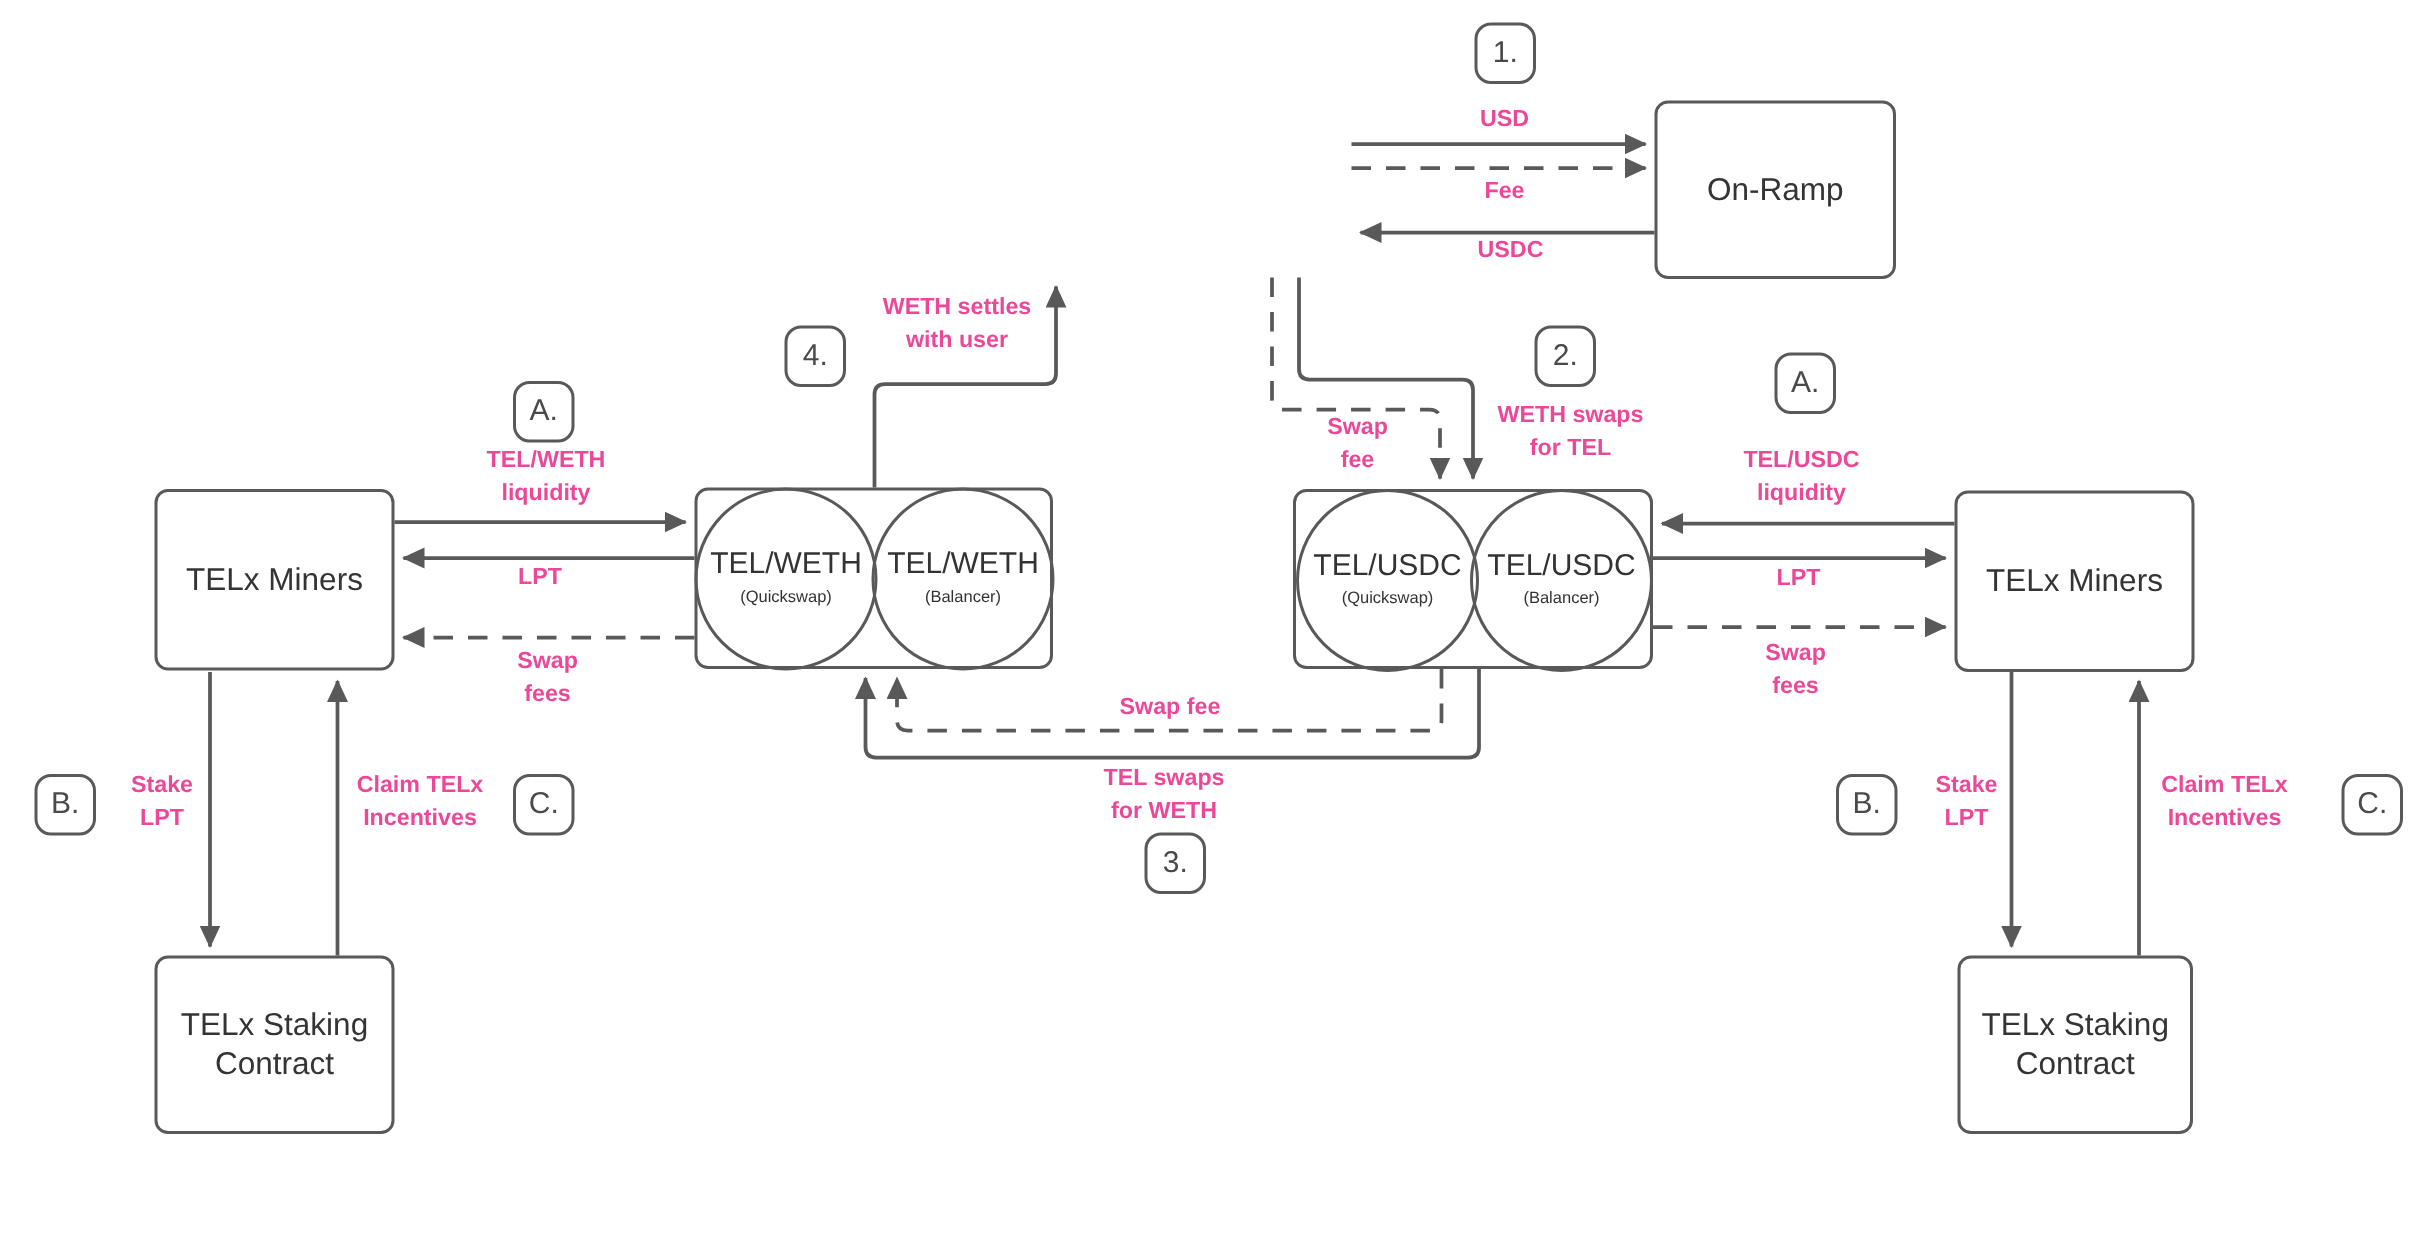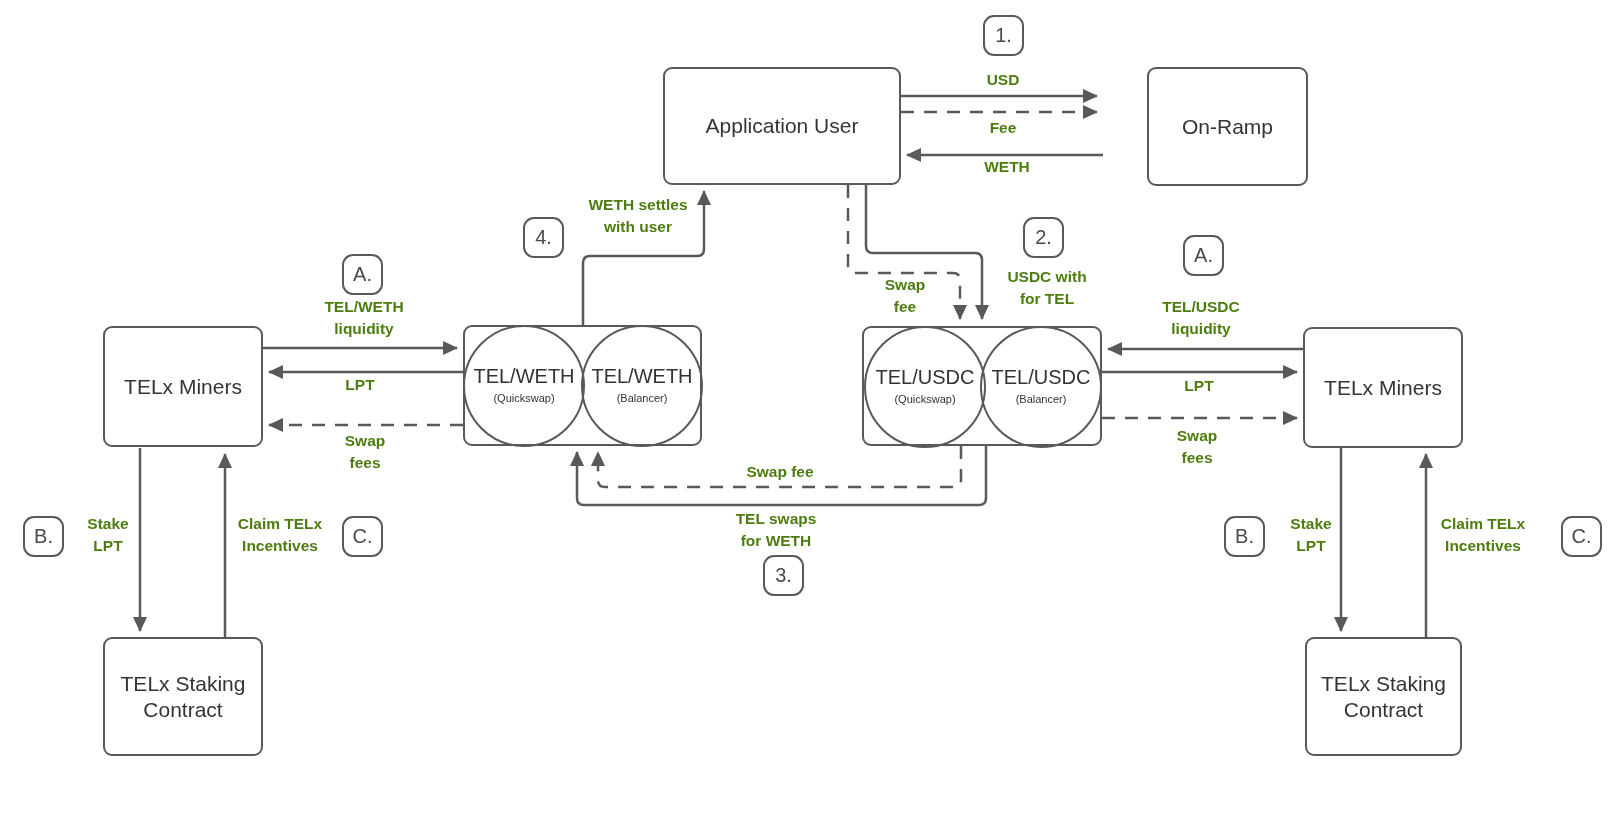--- a/index.html
+++ b/index.html
@@ -26,21 +26,21 @@
   }
   .circle .pair{font-size:20px;line-height:24px;}
   .circle .venue{font-size:11px;line-height:20px;}
   .badge{
     position:absolute;width:41px;height:41px;border:2.5px solid #595959;border-radius:11px;
     background:#ffffff;display:flex;align-items:center;justify-content:center;
     color:#4a4a4a;font-size:20px;box-sizing:border-box;
   }
   .elabel{
     position:absolute;transform:translateX(-50%);text-align:center;white-space:pre-line;
-    color:#4d7c0f;font-size:15.5px;font-weight:bold;line-height:22px;
+    color:#ec4899;font-size:15.5px;font-weight:bold;line-height:22px;
   }
 </style>
 </head>
 <body>
 
 <div class="canvas">
 
   <svg class="wires">
     <defs>
       <marker id="arr" markerUnits="userSpaceOnUse" markerWidth="18" markerHeight="16" refX="14" refY="7" orient="auto">
@@ -68,23 +68,22 @@
     <path class="conn" d="M 986 446 L 986 498 Q 986 505 979 505 L 584 505 Q 577 505 577 498 L 577 452" marker-end="url(#arr)"></path>
     <path class="conn dashed" d="M 961 446 L 961 480 Q 961 487 954 487 L 605 487 Q 598 487 598 480 L 598 452" marker-end="url(#arr)"></path>
 
     <path class="conn" d="M 140 448 L 140 631" marker-end="url(#arr)"></path>
     <path class="conn" d="M 225 637 L 225 454" marker-end="url(#arr)"></path>
 
     <path class="conn" d="M 1341 448 L 1341 631" marker-end="url(#arr)"></path>
     <path class="conn" d="M 1426 637 L 1426 454" marker-end="url(#arr)"></path>
   </svg>
 
-  <div class="node" style="left:663px;top:67px;width:238px;height:118px;">Application User</div>
 
-  <div class="node" style="left:1103px;top:67px;width:161px;height:119px;margin-left:44px;">On-Ramp</div>
+  <div class="node" style="left:1103px;top:67px;width:161px;height:119px;">On-Ramp</div>
 
   <div class="node" style="left:103px;top:326px;width:160px;height:121px;">TELx Miners</div>
 
   <div class="node" style="left:1303px;top:327px;width:160px;height:121px;">TELx Miners</div>
 
   <div class="node" style="left:103px;top:637px;width:160px;height:119px;">TELx Staking
 Contract</div>
 
   <div class="node" style="left:1305px;top:637px;width:157px;height:119px;">TELx Staking
 Contract</div>
@@ -117,26 +116,26 @@
   <div class="badge" style="left:523px;top:217px;">4.</div>
   <div class="badge" style="left:342px;top:254px;">A.</div>
   <div class="badge" style="left:1183px;top:235px;">A.</div>
   <div class="badge" style="left:23px;top:516px;">B.</div>
   <div class="badge" style="left:342px;top:516px;">C.</div>
   <div class="badge" style="left:1224px;top:516px;">B.</div>
   <div class="badge" style="left:1561px;top:516px;">C.</div>
 
   <div class="elabel" style="left:1003px;top:69px;">USD</div>
   <div class="elabel" style="left:1003px;top:117px;">Fee</div>
-  <div class="elabel" style="left:1007px;top:156px;">WETH</div>
+  <div class="elabel" style="left:1007px;top:156px;">USDC</div>
   <div class="elabel" style="left:638px;top:194px;">WETH settles
 with user</div>
   <div class="elabel" style="left:905px;top:274px;">Swap
 fee</div>
-  <div class="elabel" style="left:1047px;top:266px;">USDC with
+  <div class="elabel" style="left:1047px;top:266px;">WETH swaps
 for TEL</div>
   <div class="elabel" style="left:364px;top:296px;">TEL/WETH
 liquidity</div>
   <div class="elabel" style="left:360px;top:374px;">LPT</div>
   <div class="elabel" style="left:365px;top:430px;">Swap
 fees</div>
   <div class="elabel" style="left:1201px;top:296px;">TEL/USDC
 liquidity</div>
   <div class="elabel" style="left:1199px;top:375px;">LPT</div>
   <div class="elabel" style="left:1197px;top:425px;">Swap

